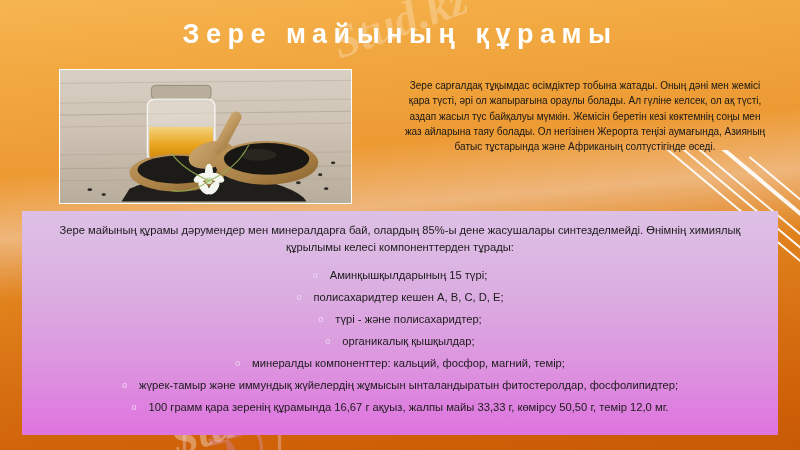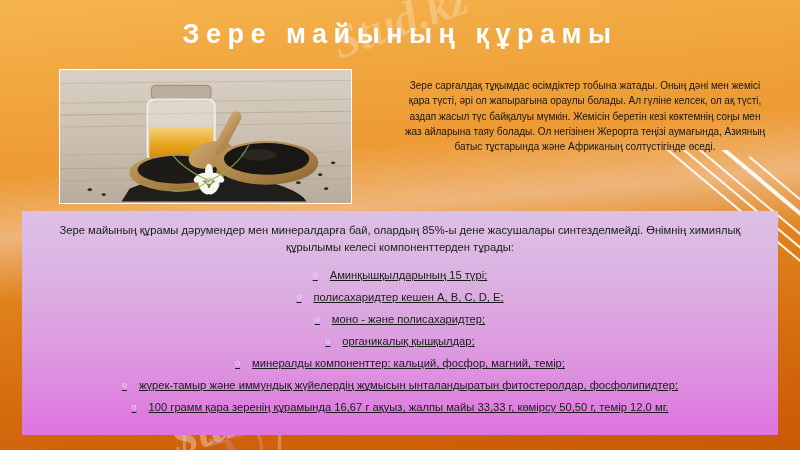--- a/index.html
+++ b/index.html
@@ -161,21 +161,20 @@
     padding: 0;
   }
   ul.bullets li {
     position: relative;
     color: #1b1b1b;
     font-size: 11.2px;
     line-height: 22px;
     text-align: center;
     font-weight: 500;
     white-space: nowrap;
-    text-decoration: underline;
   }
   ul.bullets li .bmark {
     color: #efd9f2;
     font-size: 9px;
     vertical-align: 1px;
     margin-right: 12px;
     letter-spacing: 0;
   }
 </style>
 </head>
@@ -296,20 +295,20 @@
 <div class="intro-box">
   <p class="intro-text">Зере сарғалдақ тұқымдас өсімдіктер тобына жатады. Оның дәні мен жемісі қара түсті, әрі ол жапырағына ораулы болады. Ал гүліне келсек, ол ақ түсті, аздап жасыл түс байқалуы мүмкін. Жемісін беретін кезі көктемнің соңы мен жаз айларына таяу болады. Ол негізінен Жерорта теңізі аумағында, Азияның батыс тұстарында және Африканың солтүстігінде өседі.</p>
 </div>
 
 <section class="panel">
   <div class="panel-inner">
     <p class="para">Зере майының құрамы дәрумендер мен минералдарға бай, олардың 85%-ы дене жасушалары синтезделмейді. Өнімнің химиялық құрылымы келесі компоненттерден тұрады:</p>
     <ul class="bullets">
       <li><span class="bmark">o</span><span>Аминқышқылдарының 15 түрі;</span></li>
       <li><span class="bmark">o</span><span>полисахаридтер кешен A, B, C, D, E;</span></li>
-      <li><span class="bmark">o</span><span>моно - және полисахаридтер;</span></li>
+      <li><span class="bmark">o</span><span>түрі - және полисахаридтер;</span></li>
       <li><span class="bmark">o</span><span>органикалық қышқылдар;</span></li>
       <li><span class="bmark">o</span><span>минералды компоненттер: кальций, фосфор, магний, темір;</span></li>
       <li><span class="bmark">o</span><span>жүрек-тамыр және иммундық жүйелердің жұмысын ынталандыратын фитостеролдар, фосфолипидтер;</span></li>
       <li><span class="bmark">o</span><span>100 грамм қара зеренің құрамында 16,67 г ақуыз, жалпы майы 33,33 г, көмірсу 50,50 г, темір 12,0 мг.</span></li>
     </ul>
   </div>
 </section>
 
 </body></html>

